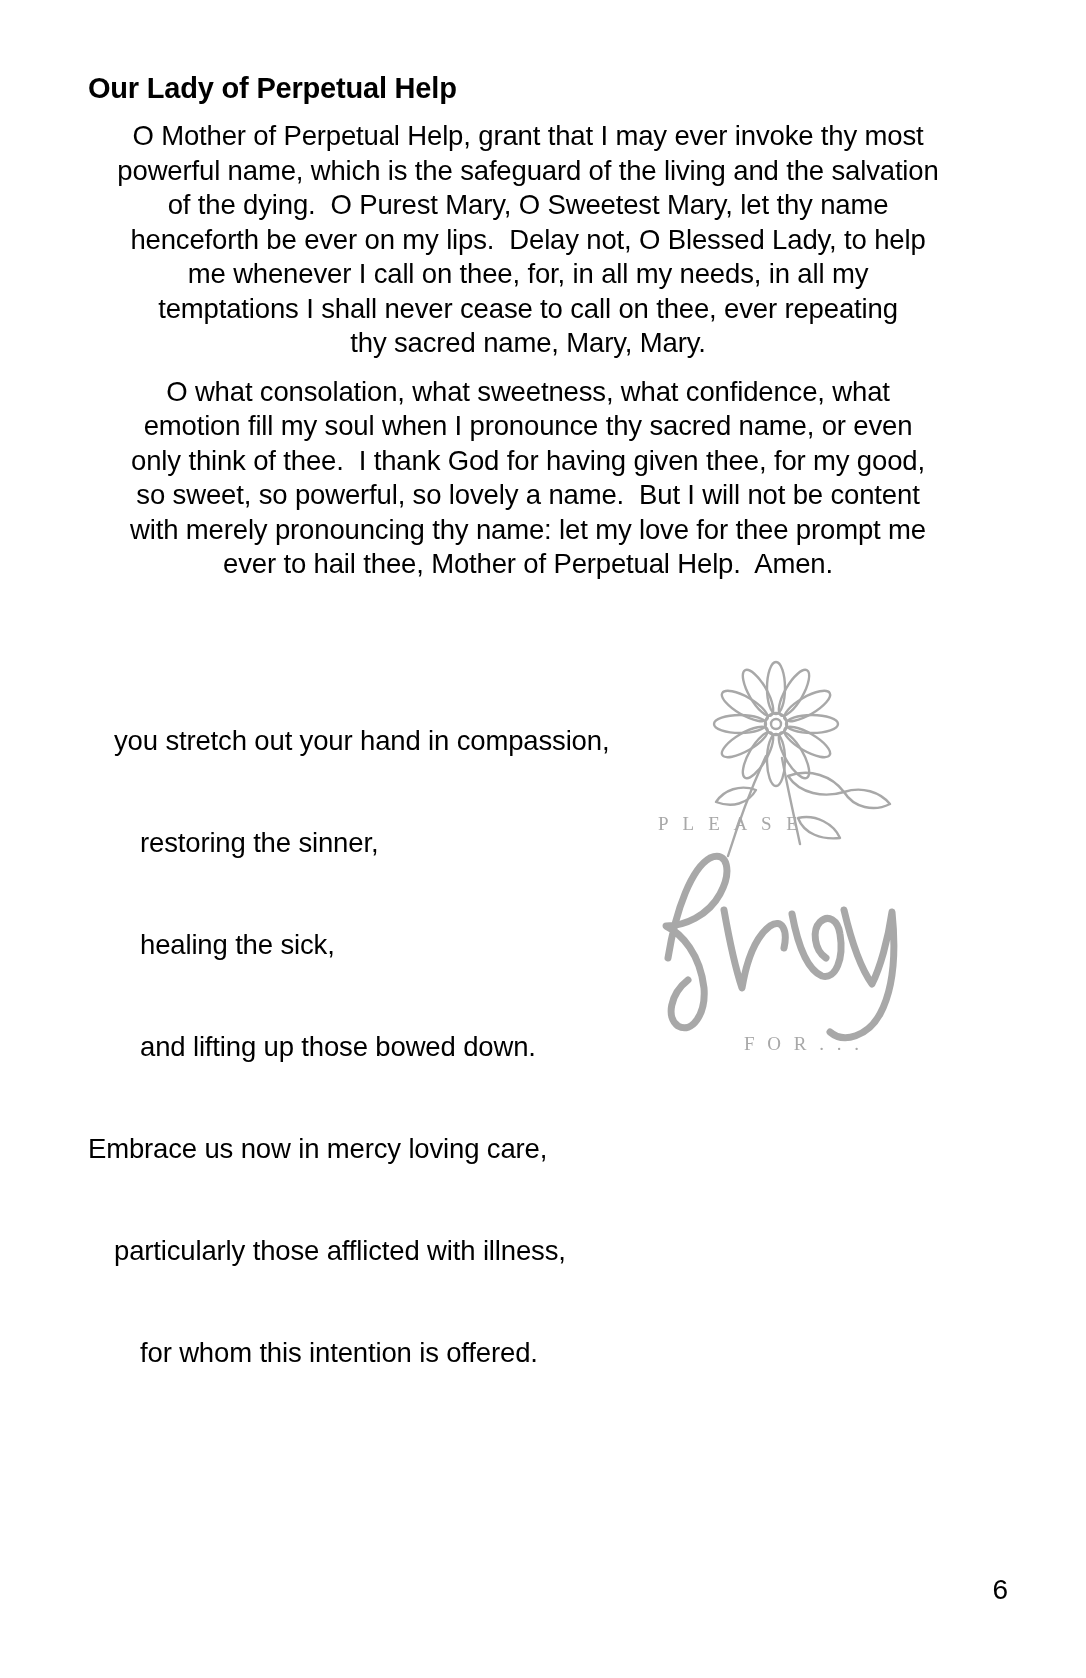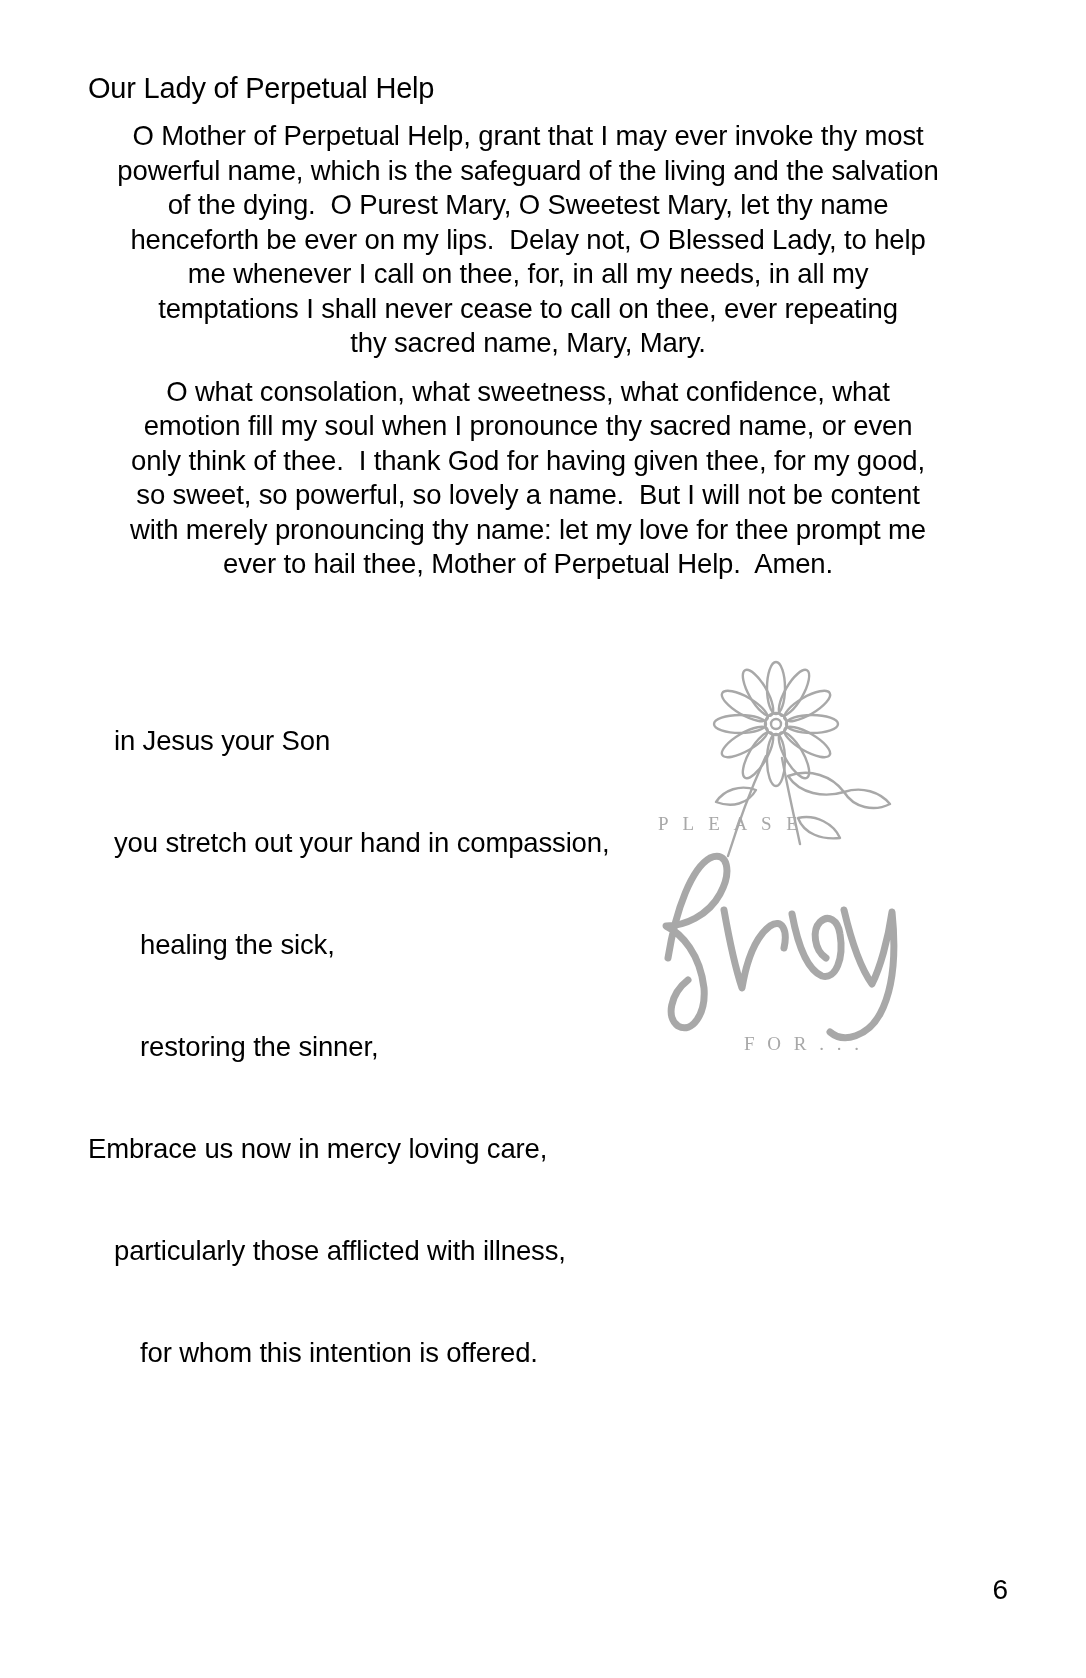--- a/index.html
+++ b/index.html
@@ -22,21 +22,21 @@
   }
   .content {
     position: absolute;
     left: 88px;
     top: 72px;
     width: 880px;
   }
 
   h2.section-title {
     font-size: 29px;
-    font-weight: normal;
+    font-weight: bold;
     letter-spacing: -0.2px;
     margin: 0 0 14px 0;
     line-height: 1.15;
   }
 
   p.prayer-para {
     font-size: 27.5px;
     line-height: 34.5px;
     margin: 0 0 14px 0;
     letter-spacing: -0.15px;
@@ -151,24 +151,24 @@
                      C 190 262, 180 256, 172 264 C 164 272, 166 292, 178 300"></path>
             <path d="M196 252 C 204 286, 214 312, 224 326 C 232 310, 240 282, 244 254
                      C 248 292, 246 330, 232 356 C 220 378, 196 386, 182 374"></path>
           </g>
 
           <text x="96" y="392" fill="#a8a8a8" font-family="Liberation Serif, serif" font-size="19" letter-spacing="4">F O R . . .</text>
         </svg>
       </div>
 
       <div class="verse">
-        <span class="ln i1">in Jesus your Son</span>
         <span class="ln i1">you stretch out your hand in compassion,</span>
+        <span class="ln i2">restoring the sinner,</span>
         <span class="ln i2">healing the sick,</span>
-        <span class="ln i2">restoring the sinner,</span>
+        <span class="ln i2">and lifting up those bowed down.</span>
         <span class="ln i0">Embrace us now in mercy loving care,</span>
         <span class="ln i1">particularly those afflicted with illness,</span>
         <span class="ln i2">for whom this intention is offered.</span>
         
         
         
         
         
       </div>
     </div>

